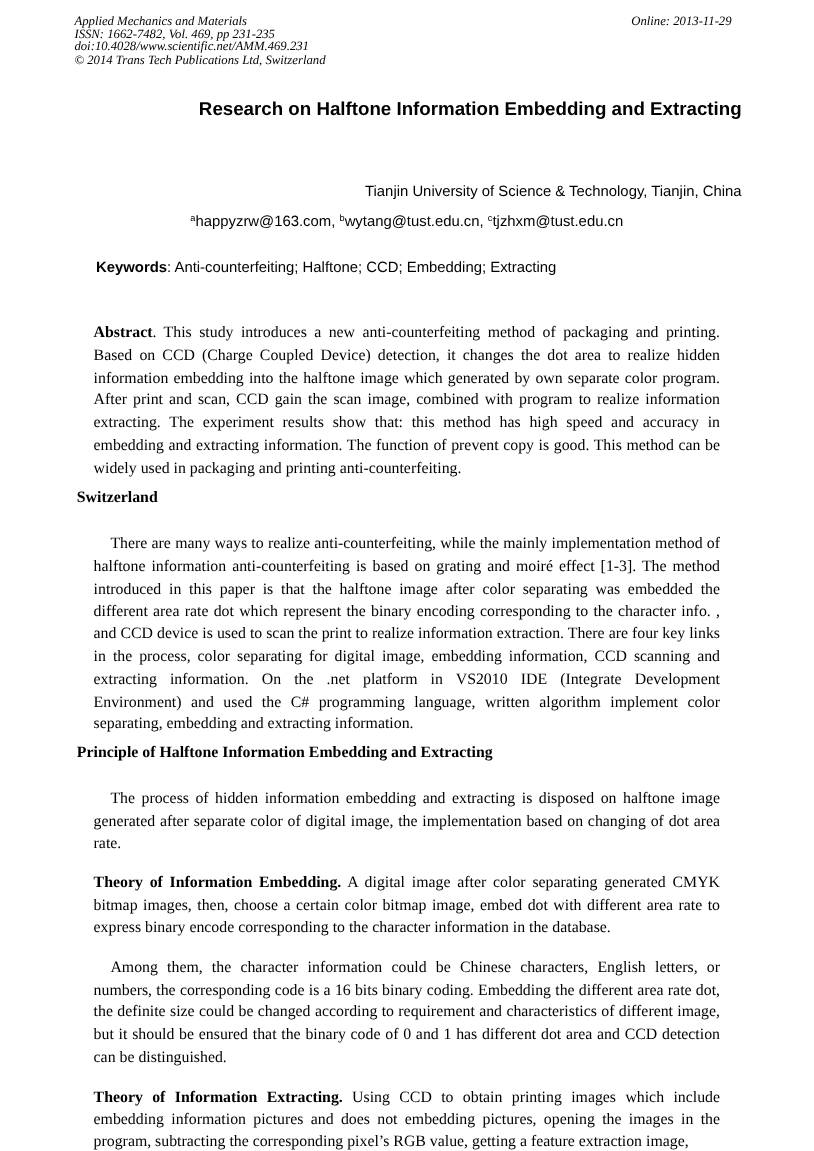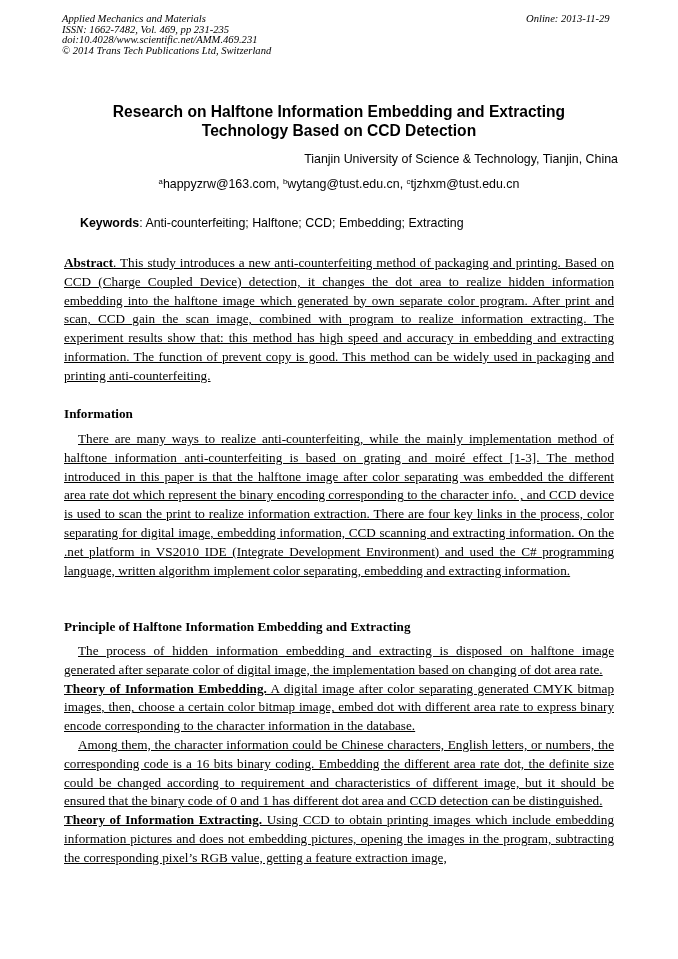--- a/index.html
+++ b/index.html
@@ -1,73 +1,72 @@
 <!DOCTYPE html>
 <html><head>
 <meta charset="utf-8">
 <style>
   html, body { margin: 0; padding: 0; background: #ffffff; }
   body { width: 678px; height: 959px; position: relative; overflow: hidden; color: #000; }
   .page { position: absolute; left: 0; top: 0; width: 678px; height: 959px; border-radius: 26px; }
   .hdr { position: absolute; font-family: "Liberation Serif", serif; font-style: italic; font-size: 10.6px; line-height: 10.6px; }
   .hdr-left { left: 62px; top: 14px; }
   .hdr-right { left: 526px; top: 14px; }
-  .title { position: absolute; left: 60px; width: 558px; top: 83px; text-align: center;
-           font-family: "Liberation Sans", sans-serif; font-weight: bold; font-size: 15.6px; line-height: 18.6px; margin-top: 20px; }
+  .title { position: absolute; left: 60px; width: 558px; top: 83px; text-align: right;
+           font-family: "Liberation Sans", sans-serif; font-weight: bold; font-size: 15.6px; line-height: 18.6px; }
   .authors { position: absolute; left: 60px; width: 558px; top: 123px; text-align: center;
              font-family: "Liberation Sans", sans-serif; font-size: 15.4px; line-height: 18px; }
   .affil { position: absolute; left: 60px; width: 558px; top: 152px; text-align: right;
            font-family: "Liberation Sans", sans-serif; font-size: 12.4px; line-height: 14px; }
   .emails { position: absolute; left: 60px; width: 558px; top: 177px; text-align: center;
             font-family: "Liberation Sans", sans-serif; font-size: 12.4px; line-height: 14px; }
   sup { font-size: 0.62em; vertical-align: 0.55em; line-height: 0; }
   .keywords { position: absolute; left: 80px; top: 216px; width: 560px;
               font-family: "Liberation Sans", sans-serif; font-size: 12.4px; line-height: 14px; }
   .body { position: absolute; left: 64px; width: 550px; font-family: "Liberation Serif", serif;
           font-size: 13.2px; line-height: 18.8px; text-align: justify; }
-  .body p { margin: 0; text-decoration: underline; }
+  .body p { margin: 14px; }
   .indent { text-indent: 14px; }
   .sec { position: absolute; left: 64px; font-family: "Liberation Serif", serif; font-weight: bold;
          font-size: 13.2px; line-height: 16px; }
   .b { font-weight: bold; }
 </style>
 </head>
 <body>
 
 <div class="page">
 
   <div class="hdr hdr-left">
     <div>Applied Mechanics and Materials</div>
     <div>ISSN: 1662-7482, Vol. 469, pp 231-235</div>
     <div>doi:10.4028/www.scientific.net/AMM.469.231</div>
     <div>© 2014 Trans Tech Publications Ltd, Switzerland</div>
   </div>
   <div class="hdr hdr-right">Online: 2013-11-29</div>
 
   <div class="title">
     <div>Research on Halftone Information Embedding and Extracting</div>
-    <div>Technology Based on CCD Detection</div>
   </div>
 
 
   <div class="affil">Tianjin University of Science &amp; Technology, Tianjin, China</div>
 
   <div class="emails">
     <sup>a</sup><span>happyzrw@163.com</span><span>, </span><sup>b</sup><span>wytang@tust.edu.cn</span><span>, </span><sup>c</sup><span>tjzhxm@tust.edu.cn</span>
   </div>
 
   <div class="keywords">
     <span class="b">Keywords</span><span>: Anti-counterfeiting; Halftone; CCD; Embedding; Extracting</span>
   </div>
 
   <div class="body" style="top:254px;">
     <p><span class="b">Abstract</span><span>. This study introduces a new anti-counterfeiting method of packaging and printing. Based on CCD (Charge Coupled Device) detection, it changes the dot area to realize hidden information embedding into the halftone image which generated by own separate color program. After print and scan, CCD gain the scan image, combined with program to realize information extracting. The experiment results show that: this method has high speed and accuracy in embedding and extracting information. The function of prevent copy is good. This method can be widely used in packaging and printing anti-counterfeiting.</span></p>
   </div>
 
-  <div class="sec" style="top:406px;">Information</div>
+  <div class="sec" style="top:406px;">Switzerland</div>
 
   <div class="body" style="top:430px;">
     <p class="indent">There are many ways to realize anti-counterfeiting, while the mainly implementation method of halftone information anti-counterfeiting is based on grating and moiré effect [1-3]. The method introduced in this paper is that the halftone image after color separating was embedded the different area rate dot which represent the binary encoding corresponding to the character info. , and CCD device is used to scan the print to realize information extraction. There are four key links in the process, color separating for digital image, embedding information, CCD scanning and extracting information. On the .net platform in VS2010 IDE (Integrate Development Environment) and used the C# programming language, written algorithm implement color separating, embedding and extracting information.</p>
   </div>
 
   <div class="sec" style="top:619px;text-align:right;">Principle of Halftone Information Embedding and Extracting</div>
 
   <div class="body" style="top:642px;">
     <p class="indent">The process of hidden information embedding and extracting is disposed on halftone image generated after separate color of digital image, the implementation based on changing of dot area rate.</p>
     <p><span class="b">Theory of Information Embedding.</span><span> A digital image after color separating generated CMYK bitmap images, then, choose a certain color bitmap image, embed dot with different area rate to express binary encode corresponding to the character information in the database.</span></p>

